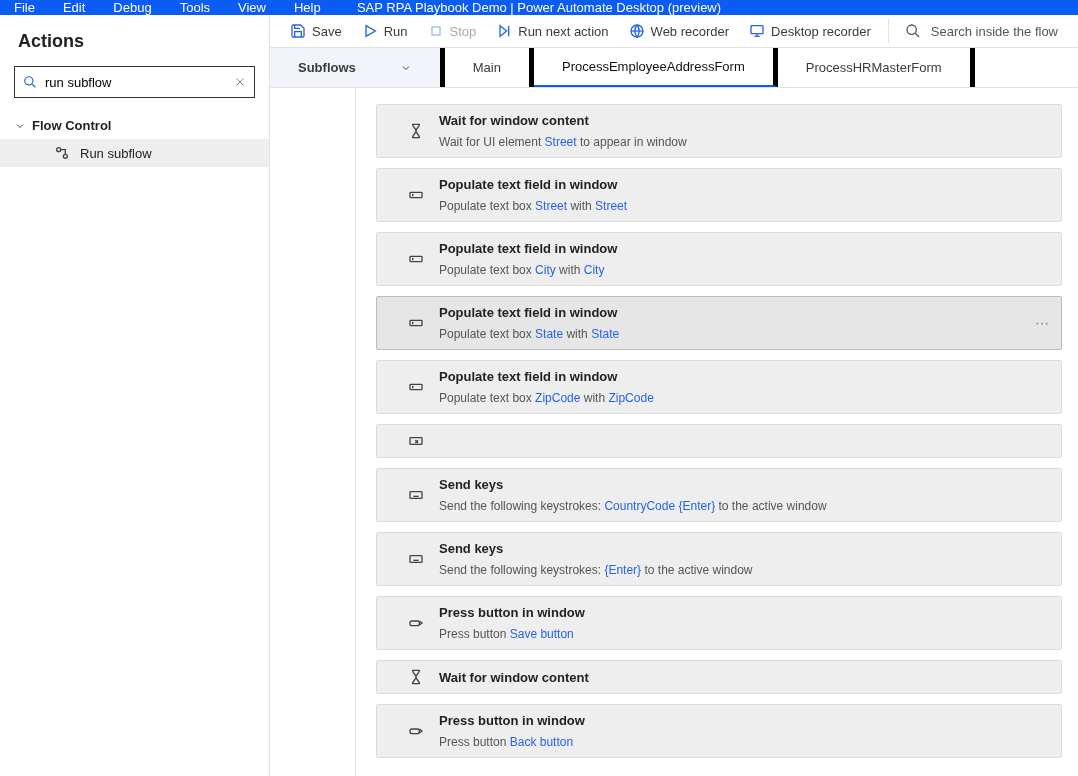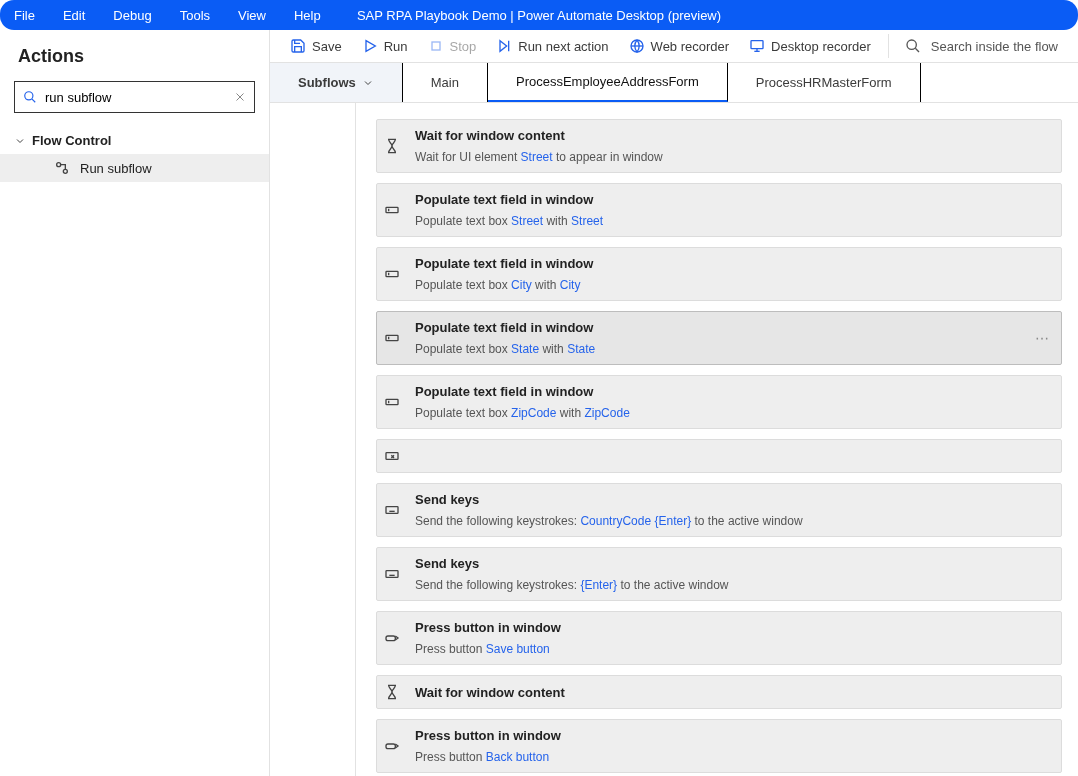--- a/index.html
+++ b/index.html
@@ -1,19 +1,19 @@
 <!DOCTYPE html>
 <html><head>
 <meta charset="utf-8">
 <style>
   * { box-sizing: border-box; margin: 0; padding: 0; font-family: "Segoe UI", Arial, sans-serif; }
   body { width: 1078px; height: 776px; overflow: hidden; display: flex; flex-direction: column; background: #fff; color: #222; }
 
   
-  .menubar { background: #0a5cf5; color: #fff; height: 30px; display: flex; align-items: center; font-size: 13px; position: relative; border-radius: 14px; }
+  .menubar { background: #0a5cf5; color: #fff; height: 15px; display: flex; align-items: center; font-size: 13px; position: relative; }
   .menubar .menuitem { padding: 0 14px; cursor: pointer; }
   .menubar .title { position: absolute; left: 50%; transform: translateX(-50%); font-size: 13px; }
 
   .body-area { flex: 1; display: flex; min-height: 0; border-radius: 28px; }
 
   
   .actions { width: 270px; border-right: 1px solid #e2e2e2; display: flex; flex-direction: column; }
   .actions-hdr { font-size: 18px; font-weight: 600; padding: 16px 18px 14px 18px; }
   .searchbox { margin: 0 14px 14px 14px; border: 1px solid #333; height: 32px; display: flex; align-items: center; padding: 0 8px; }
   .searchbox svg { flex: 0 0 auto; }
@@ -31,30 +31,30 @@
   .tb-item { display: flex; align-items: center; padding: 0 10px; color: #3b3b3b; cursor: pointer; }
   .tb-item svg { margin-right: 6px; color: #2563eb; }
   .tb-item.disabled { opacity: 0.45; cursor: default; }
   .tb-sep { width: 1px; height: 24px; background: #e2e2e2; margin: 0 6px; }
   .tb-spacer { flex: 1; }
   .search-flow { display: flex; align-items: center; color: #555; padding: 0 10px; cursor: pointer; }
   .search-flow svg { margin-right: 10px; }
 
   
   .tabs { display: flex; height: 40px; border-bottom: 1px solid #e2e2e2; font-size: 13px; }
-  .tab { display: flex; align-items: center; padding: 0 28px; border-right: 1px solid #000000; cursor: pointer; color: #3b3b3b; }
+  .tab { display: flex; align-items: center; padding: 0 28px; border-right: 5px solid #000000; cursor: pointer; color: #3b3b3b; gap: 38px; }
   .tab.subflows { background: #f1f4f9; font-weight: 600; }
   .tab.active { border-bottom: 2px solid #0a5cf5; color: #111; }
   
   
   .steps-area { flex: 1; display: flex; min-height: 0; }
   .gutter { width: 86px; border-right: 1px solid #e2e2e2; }
   .steps { flex: 1; overflow: auto; padding: 6px 16px 16px 0; }
   .step-row { display: flex; align-items: stretch; margin-top: 10px; }
-  .step-card { flex: 1; margin-left: 20px; background: #eeeeee; border: 1px solid #dcdcdc; border-radius: 2px; padding: 8px 4px; display: flex; align-items: center; position: relative; }
+  .step-card { flex: 1; margin-left: 20px; background: #eeeeee; border: 1px solid #dcdcdc; border-radius: 2px; padding: 8px 28px; display: flex; align-items: center; position: relative; }
   .step-card.selected { background: #e6e6e6; border-color: #bdbdbd; }
   .step-icon { width: 22px; display: flex; justify-content: center; margin-right: 12px; color: #444; }
   .step-text { font-size: 13px; }
   .step-title { font-weight: 600; color: #222; }
   .step-desc { font-size: 12px; color: #555; margin-top: 7px; }
   .step-desc .v { color: #2563eb; }
   .step-menu { position: absolute; right: 10px; top: 50%; transform: translateY(-50%); color: #888; letter-spacing: 2px; font-size: 14px; cursor: pointer; }
 </style>
 </head>
 <body>

